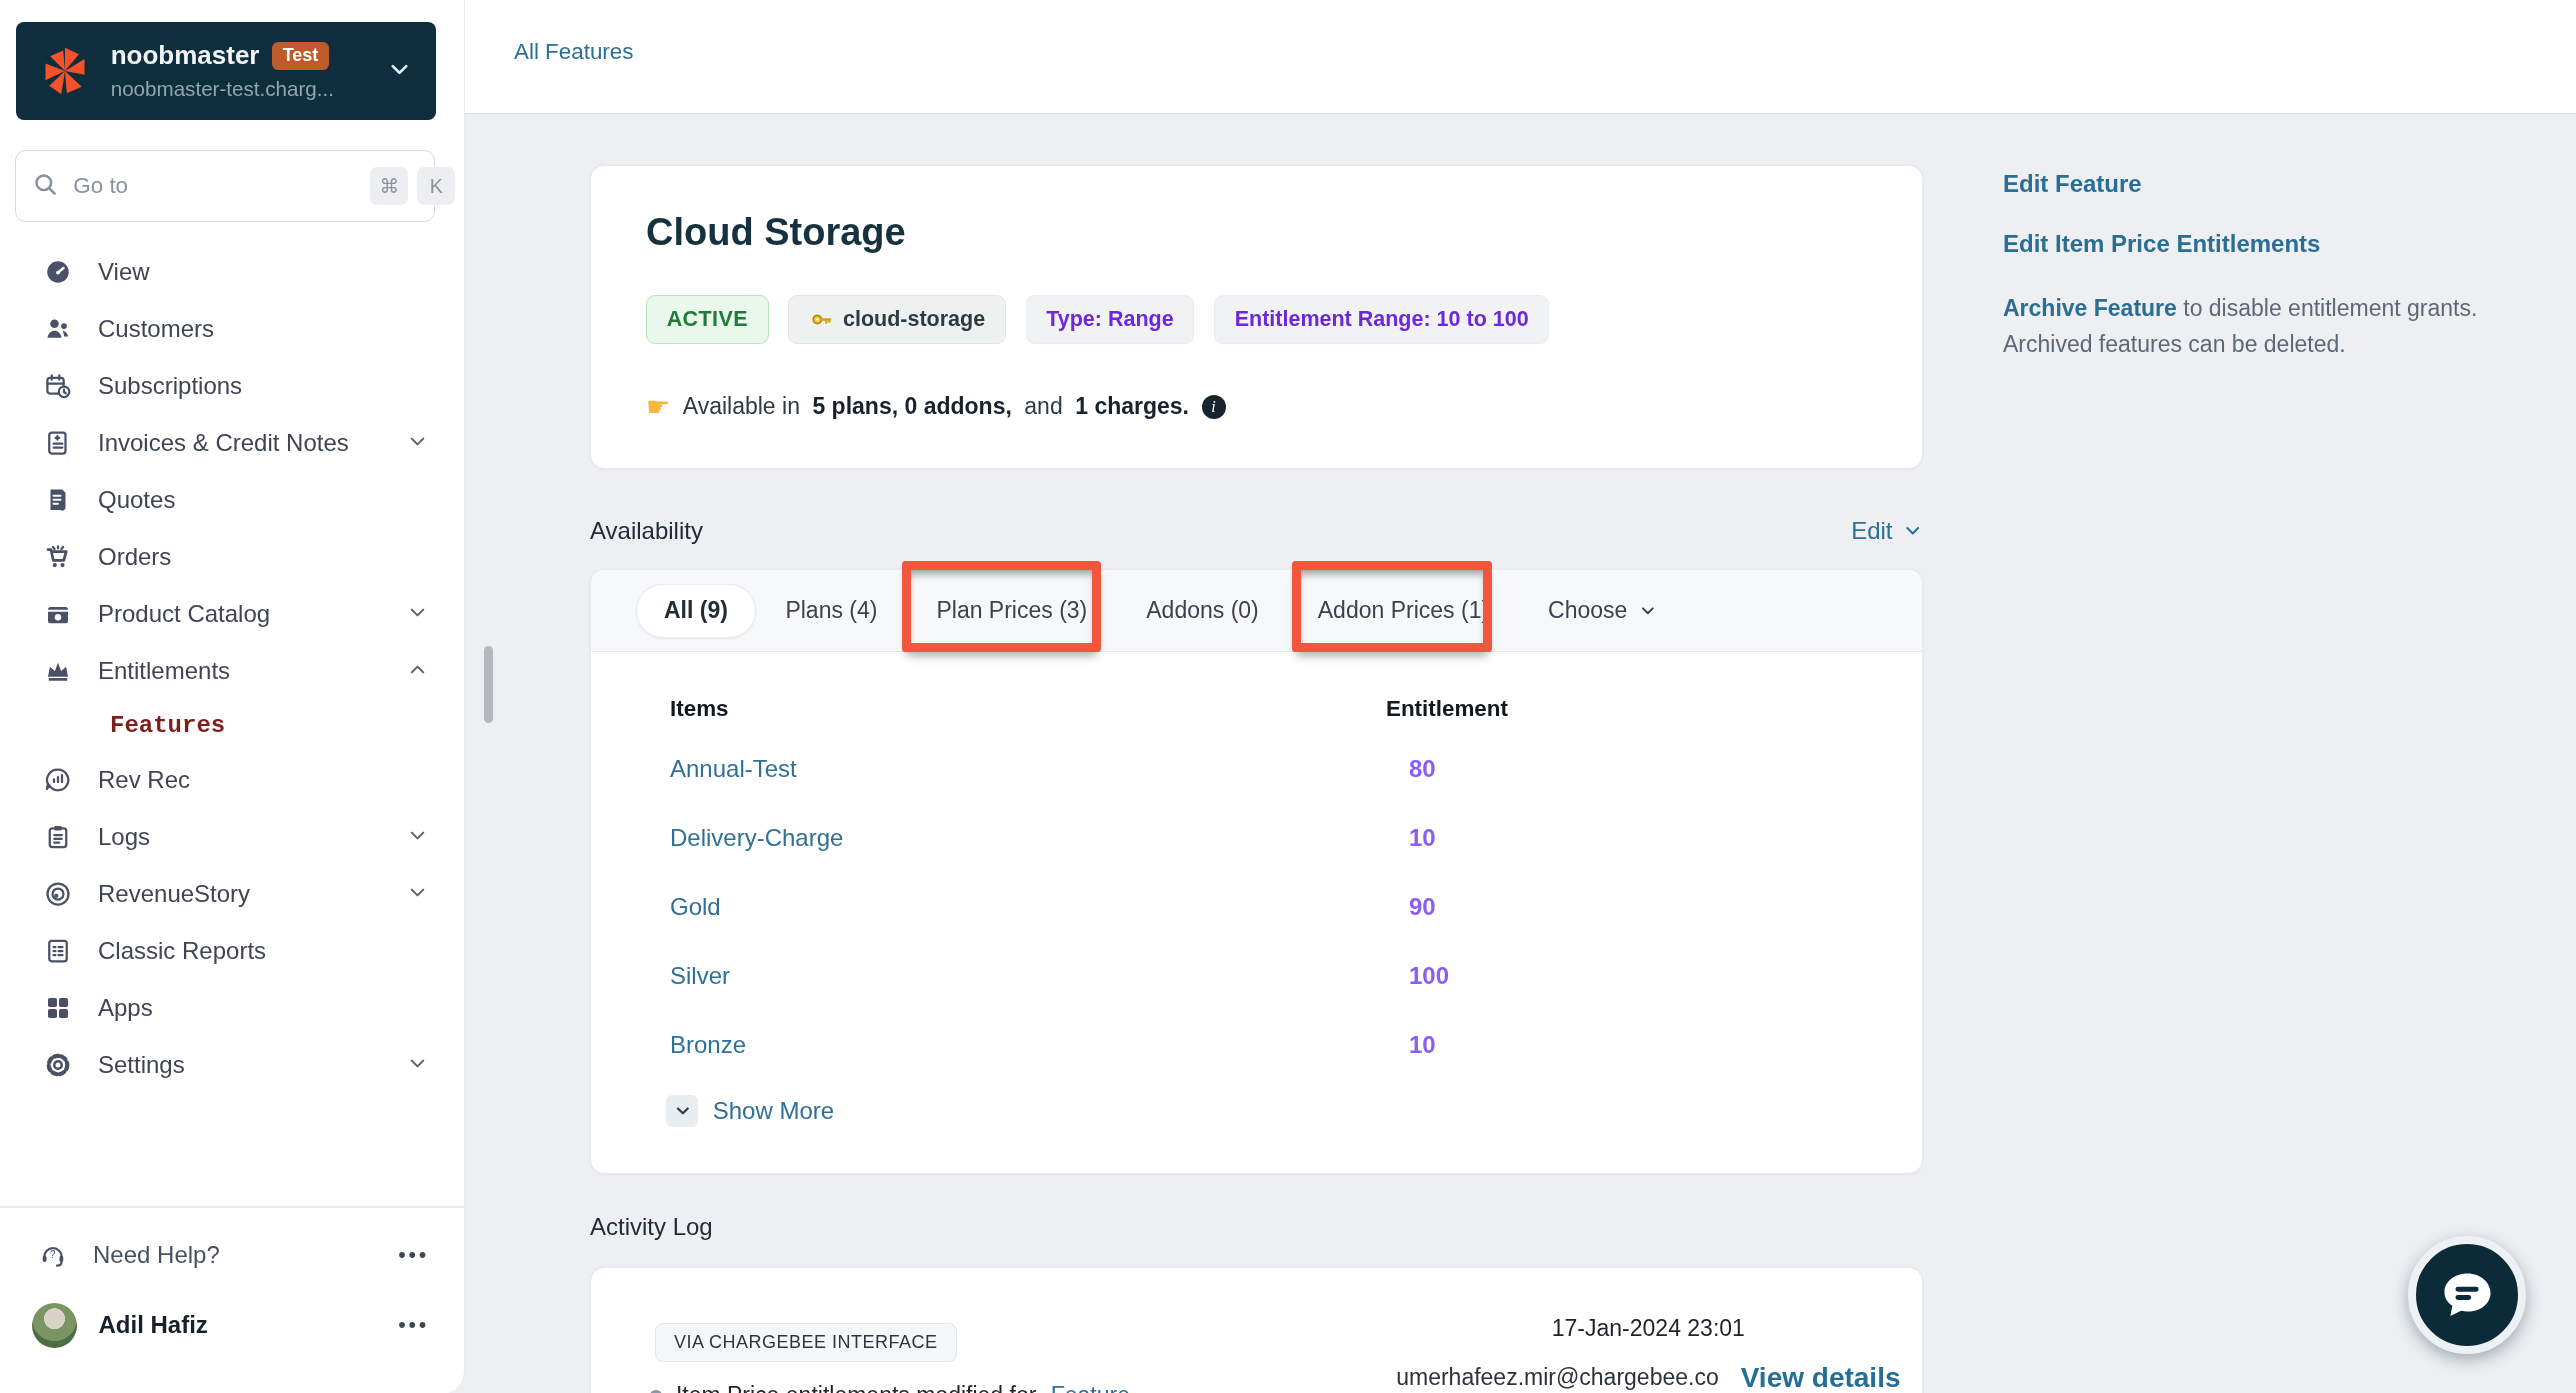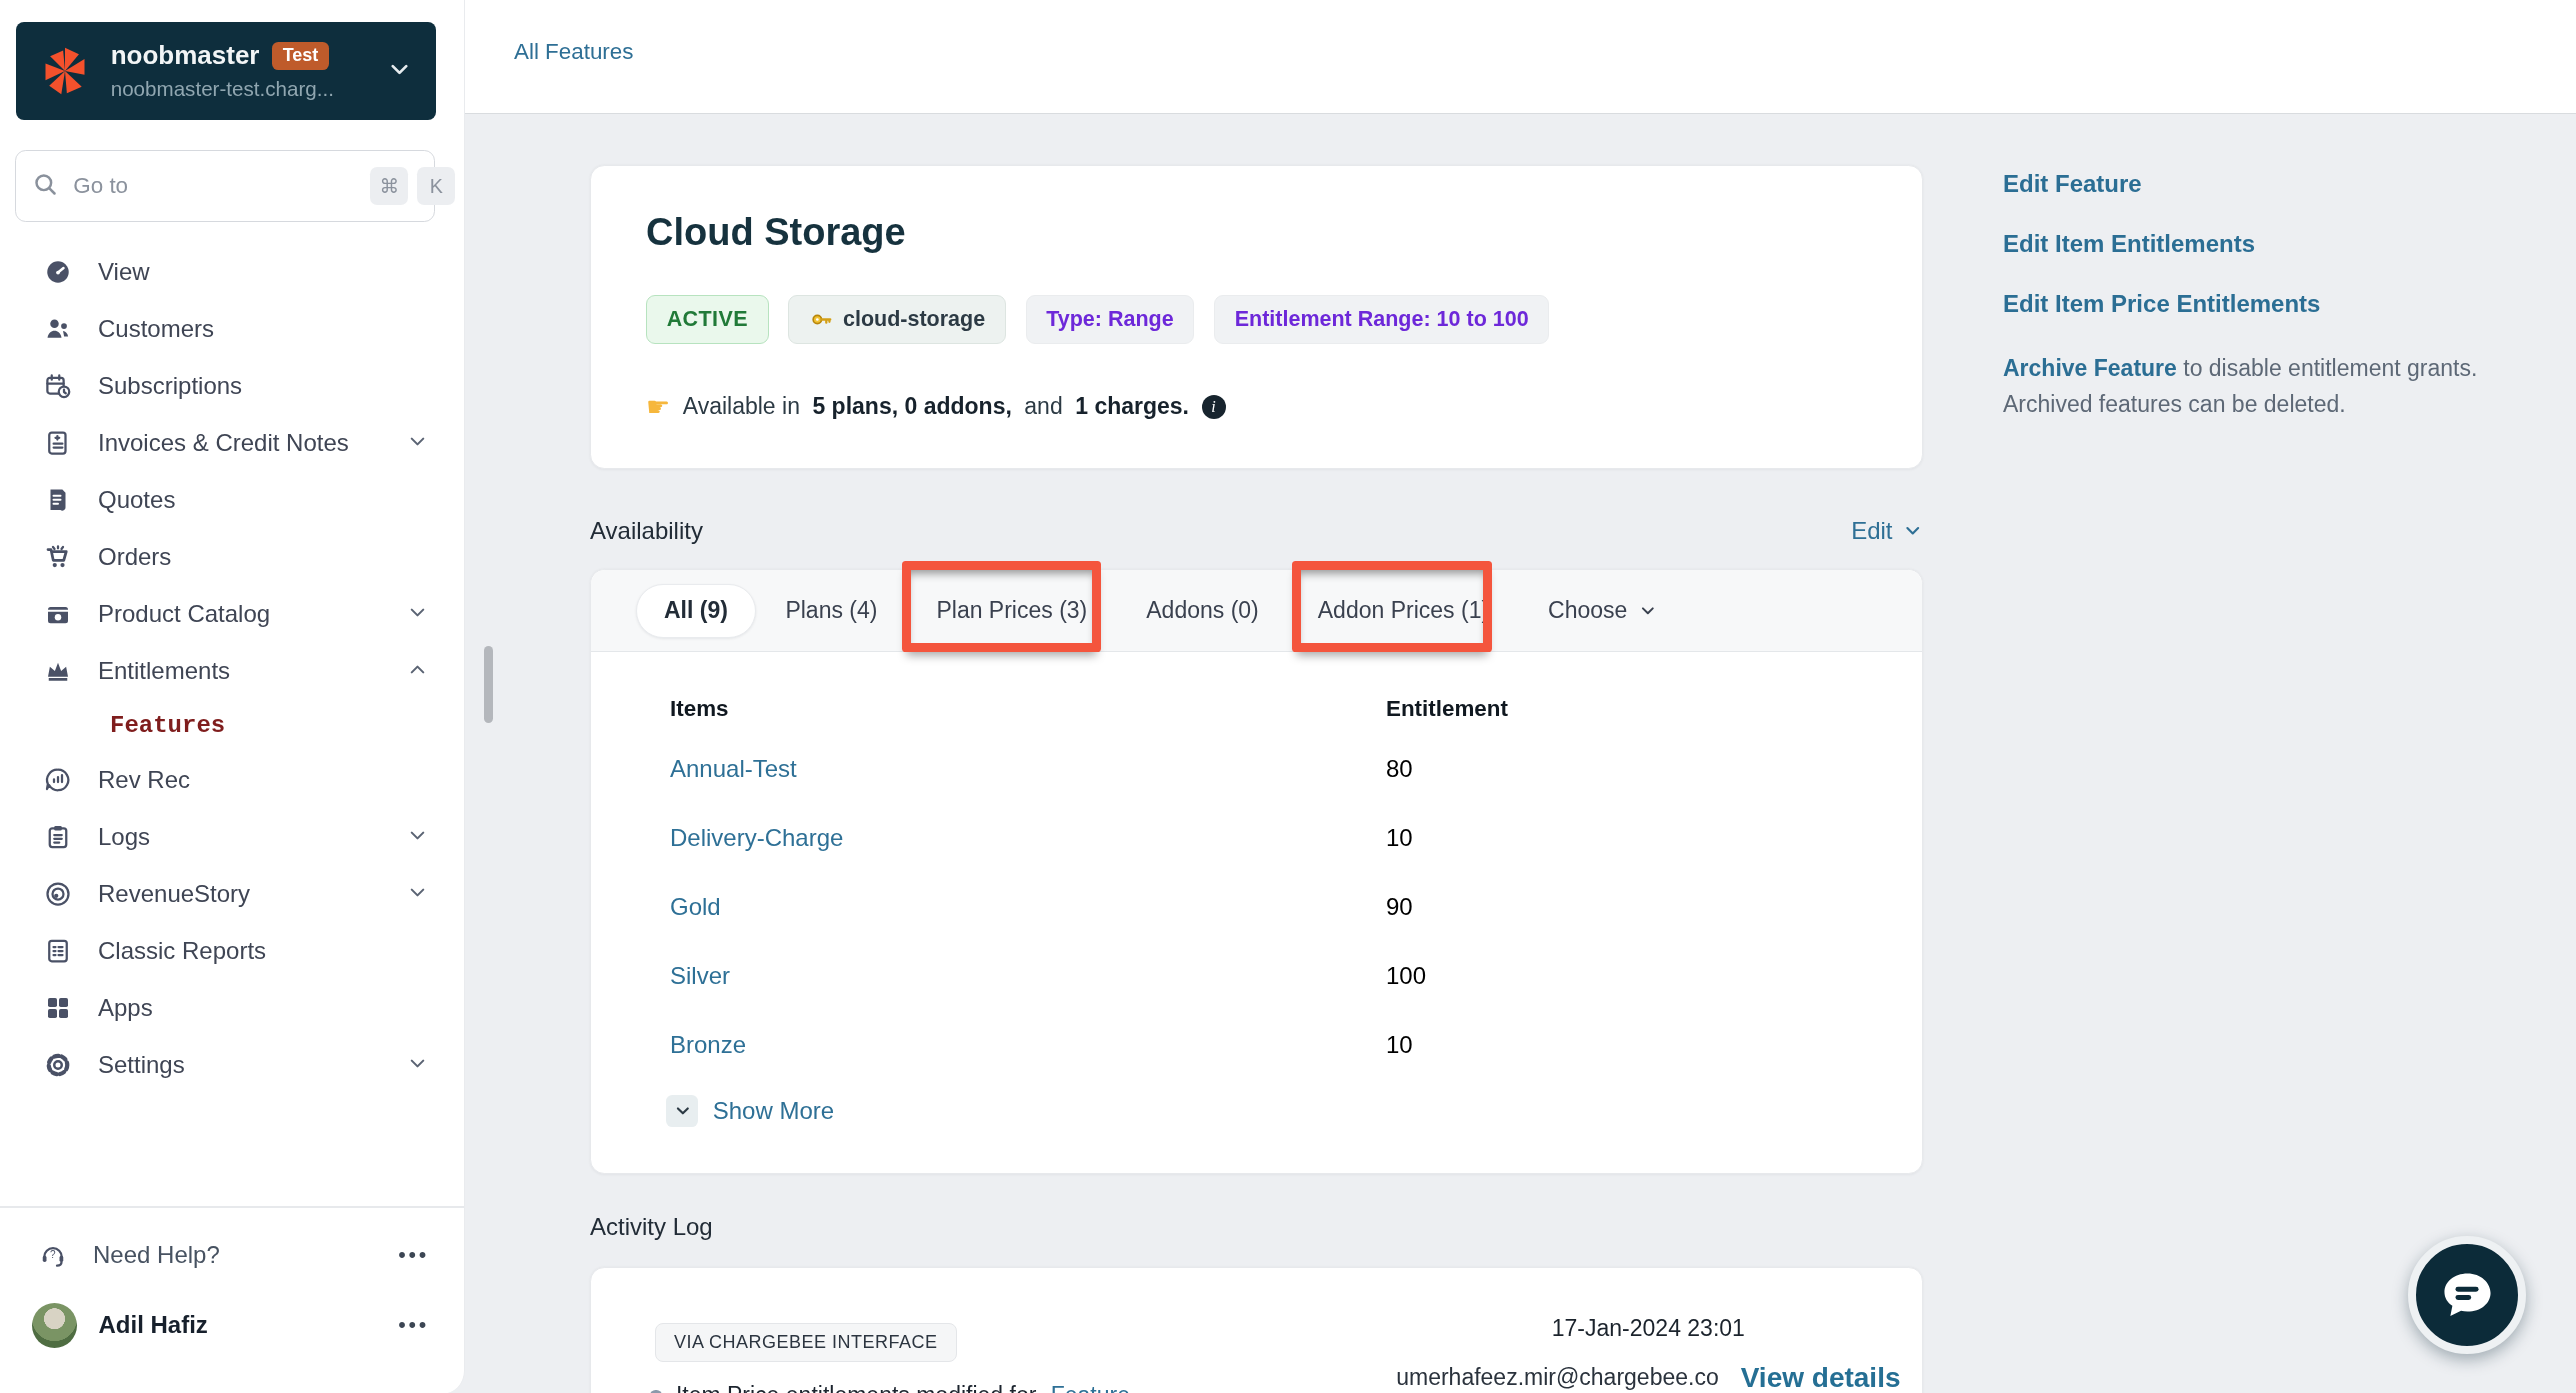--- a/index.html
+++ b/index.html
@@ -79,21 +79,21 @@
   .annot-1 { left:311px; top:-9px; width:199px; height:91px; }
   .annot-2 { left:701px; top:-9px; width:200px; height:91px; }
 
   .ent-table { padding:32px 0 0 79px; }
   .trow { display:flex; align-items:center; height:69px; }
   .trow-head { height:50px; }
   .tcell-item { width:716px; font-size:24px; }
   .tcell-ent { font-size:24px; }
   .thead { font-weight:700; font-size:22.4px; color:#101820; }
   .item-link { color:#2e7096; cursor:pointer; }
-  .ent-val { font-weight:400; color:#000000; }
+  .ent-val { font-weight:700; color:#8b5cf6;margin-left:23px; }
   .show-more { display:flex; align-items:center; gap:14.3px; margin-top:16px; margin-left:-3.6px; cursor:pointer; }
   .chev-box { width:32px; height:32px; background:#e8eef0; border-radius:6.3px; display:flex; align-items:center; justify-content:center; }
   .chev-box svg { width:19.7px; height:19.7px; stroke:#2c3a44; fill:none; stroke-width:2.6; stroke-linecap:round; stroke-linejoin:round; }
   .show-more-label { font-size:24px; color:#2e7096; }
 
   .activity-card { left:590px; top:1267px; width:1333px; height:268px; }
   .via-badge { position:absolute; left:64px; top:55px; background:#f5f6f7; border:1.8px solid #e4e6e9; border-radius:8px; padding:8px 18px; font-size:18px; letter-spacing:0.5px; color:#2c3540; font-weight:500; }
   .act-entry { position:absolute; left:59px; top:114px; display:flex; align-items:center; gap:14.3px; font-size:23px; color:#1c242e; }
   .act-bullet { width:11.6px; height:11.6px; border-radius:50%; background:#8b99ab; }
   .act-link { color:#2e7096; cursor:pointer; }
@@ -469,21 +469,20 @@
       <div class="act-date">17-Jan-2024 23:01</div>
       <div class="act-email-row">
         <span class="act-email">umerhafeez.mir@chargebee.co</span>
         <span class="view-details">View details</span>
       </div>
     </div>
   </div>
 
   <div class="side-actions">
     <div class="action-link">Edit Feature</div>
-    <div class="action-link">Edit Item Entitlements</div>
     <div class="action-link">Edit Item Price Entitlements</div>
     <div class="archive-note">
       <span class="inline-link">Archive Feature</span><span> to disable entitlement grants. Archived features can be deleted.</span>
     </div>
   </div>
 
   <div class="chat-fab">
     <svg width="59" height="59" viewBox="0 0 64 64">
       <path d="M32 8C17.6 8 7 17 7 28.2c0 6.2 3.3 11.6 8.6 15l-2.2 11 11.6-5.6c2.2.5 4.5.8 7 .8 14.4 0 25-9 25-20.2S46.4 8 32 8z" fill="#ffffff"></path>
       <rect x="19" y="22.5" width="25" height="5.4" rx="2.7" fill="#0c2b39"></rect>

